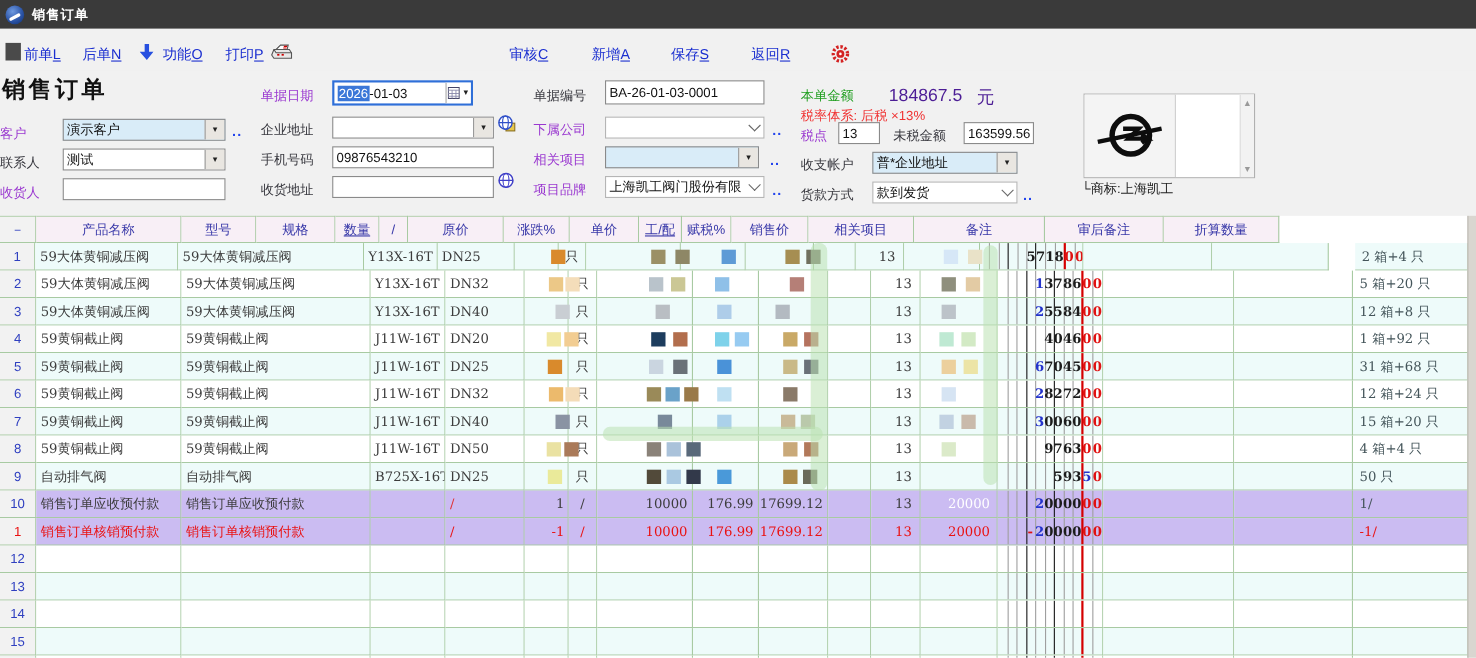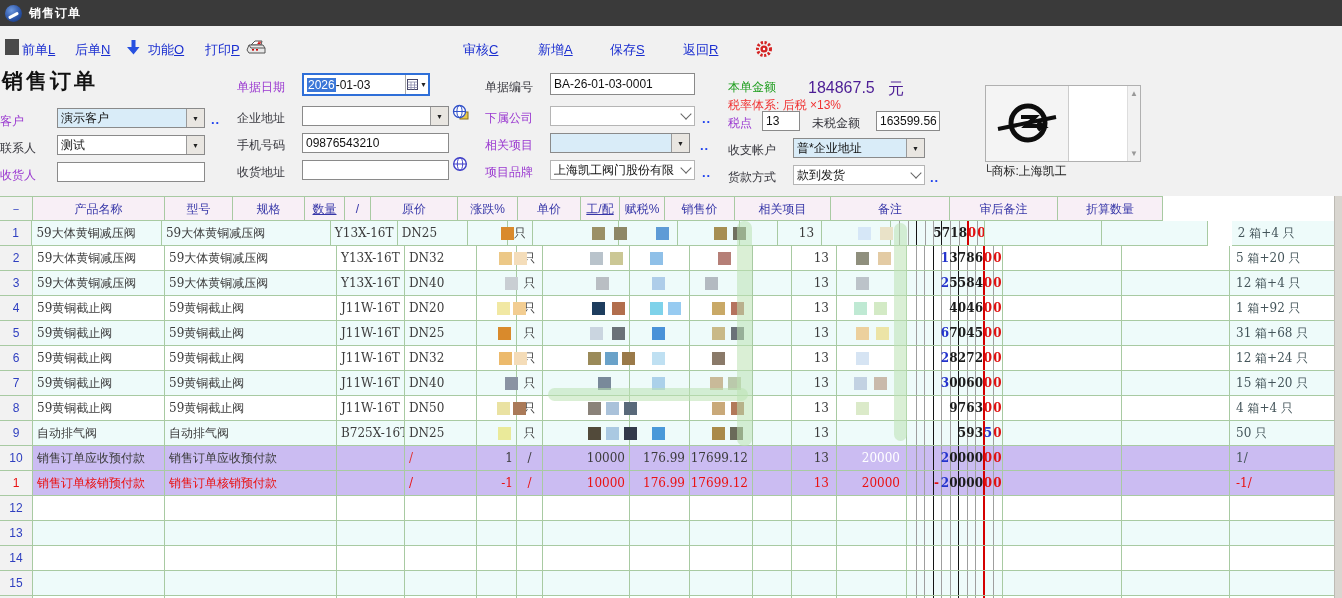--- a/index.html
+++ b/index.html
@@ -403,21 +403,21 @@
           <span class="led-d" style="left: 67.5px; width: 9px; color: rgb(28, 28, 28);">4</span>
           <span class="led-d" style="left: 59px; width: 9px; color: rgb(28, 28, 28);">8</span>
           <span class="led-d" style="left: 50.5px; width: 9px; color: rgb(28, 28, 28);">5</span>
           <span class="led-d" style="left: 42px; width: 9px; color: rgb(28, 28, 28);">5</span>
           <span class="led-d" style="left: 33.5px; width: 9px; color: rgb(36, 51, 204);">2</span>
           <span class="led-d" style="left: 76px; width: 10px; color: rgb(224, 17, 17);">0</span>
           <span class="led-d" style="left: 86px; width: 9px; color: rgb(224, 17, 17);">0</span>
         </div>
         <div class="cell " style="width: 119px;"></div>
         <div class="cell " style="width: 108px;"></div>
-        <div class="cell pl6 convc" style="width: 105px;">12 箱+4 只</div>
+        <div class="cell pl6 convc" style="width: 105px;">12 箱+8 只</div>
         <i class="cen" style="left: 505px; background: rgb(201, 206, 211);"></i>
         <i class="cen" style="left: 596px; background: rgb(185, 190, 195);"></i>
         <i class="cen" style="left: 652px; background: rgb(174, 205, 233);"></i>
         <i class="cen" style="left: 705px; background: rgb(179, 186, 193);"></i>
         <i class="cen" style="left: 856px; background: rgb(188, 195, 201);"></i>
       </div>
       <div class="trow ceven">
         <div class="cell numc" style="width: 33px;">4</div>
         <div class="cell pl4" style="width: 132px;">59黄铜截止阀</div>
         <div class="cell pl4" style="width: 172px;">59黄铜截止阀</div>

